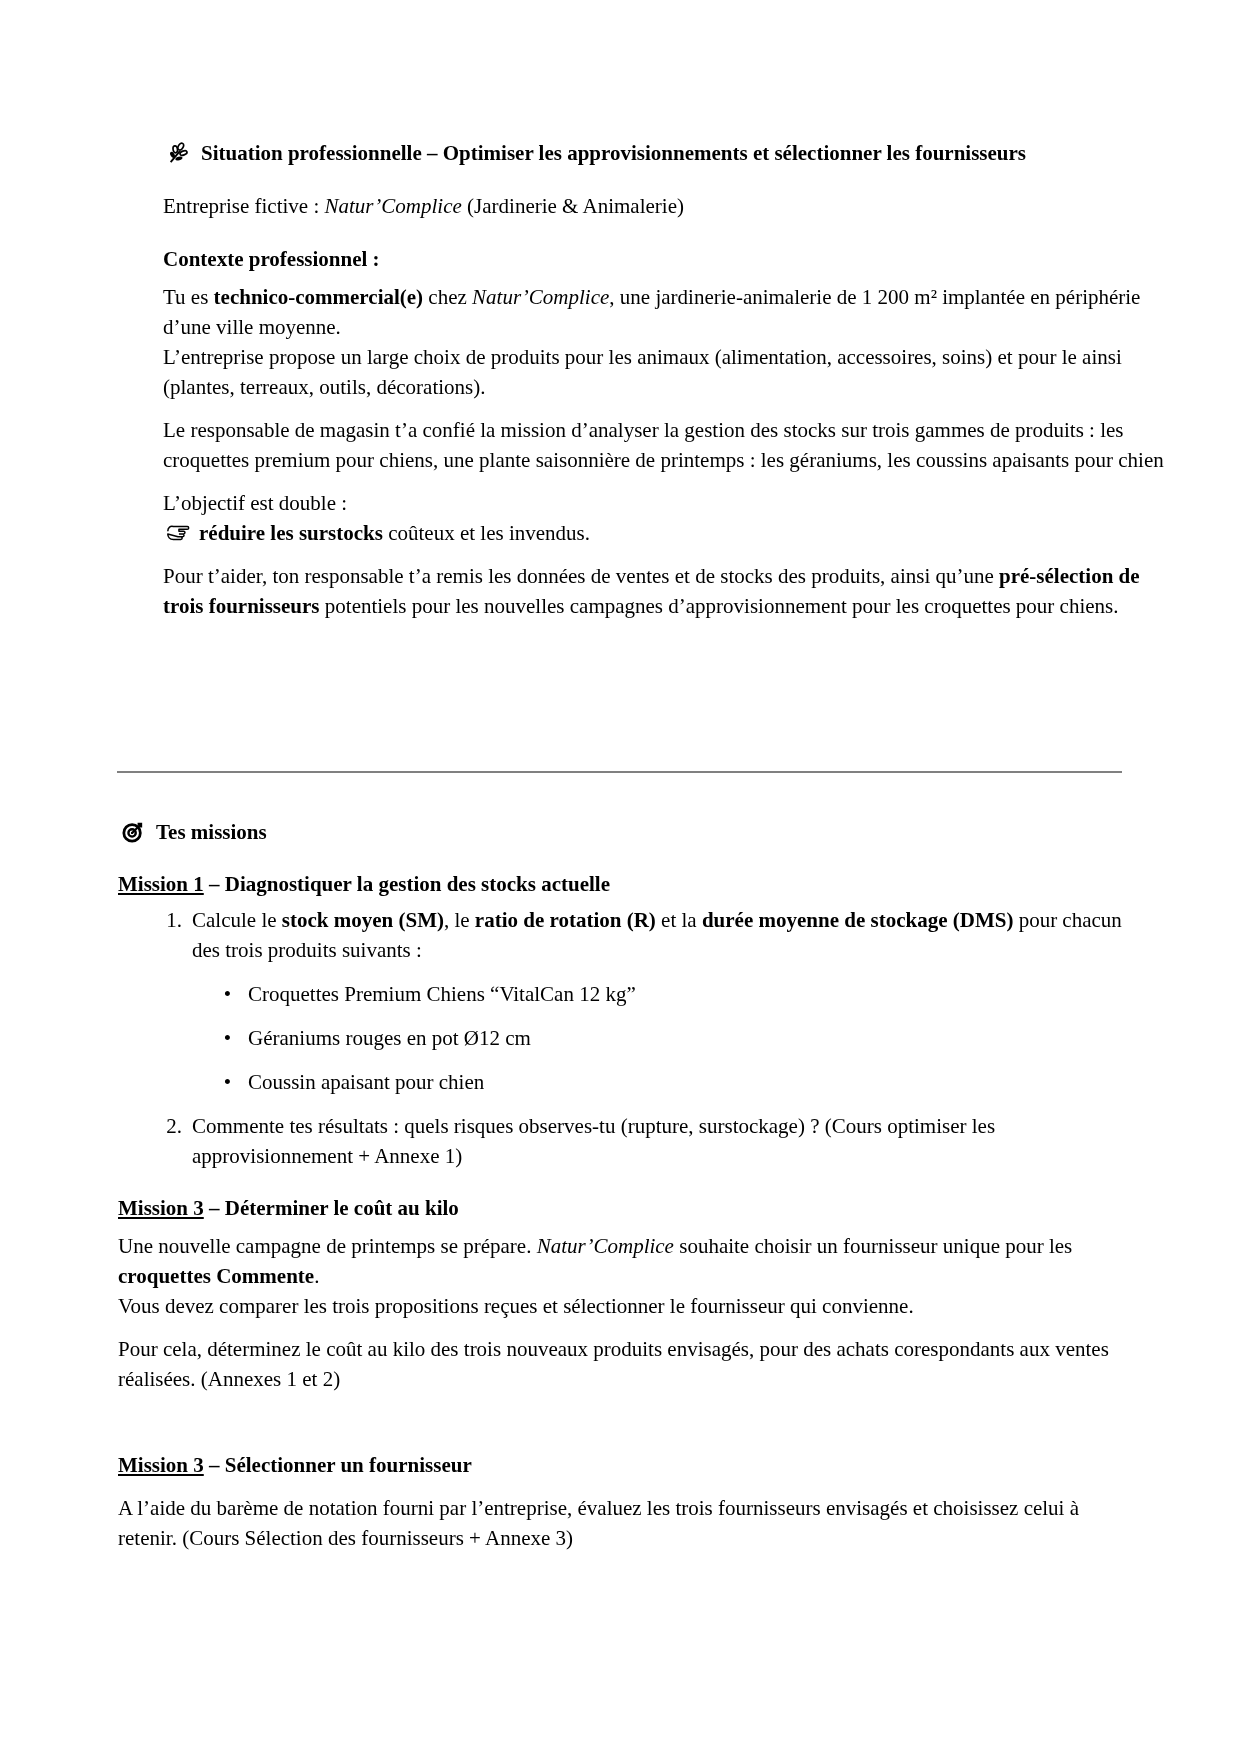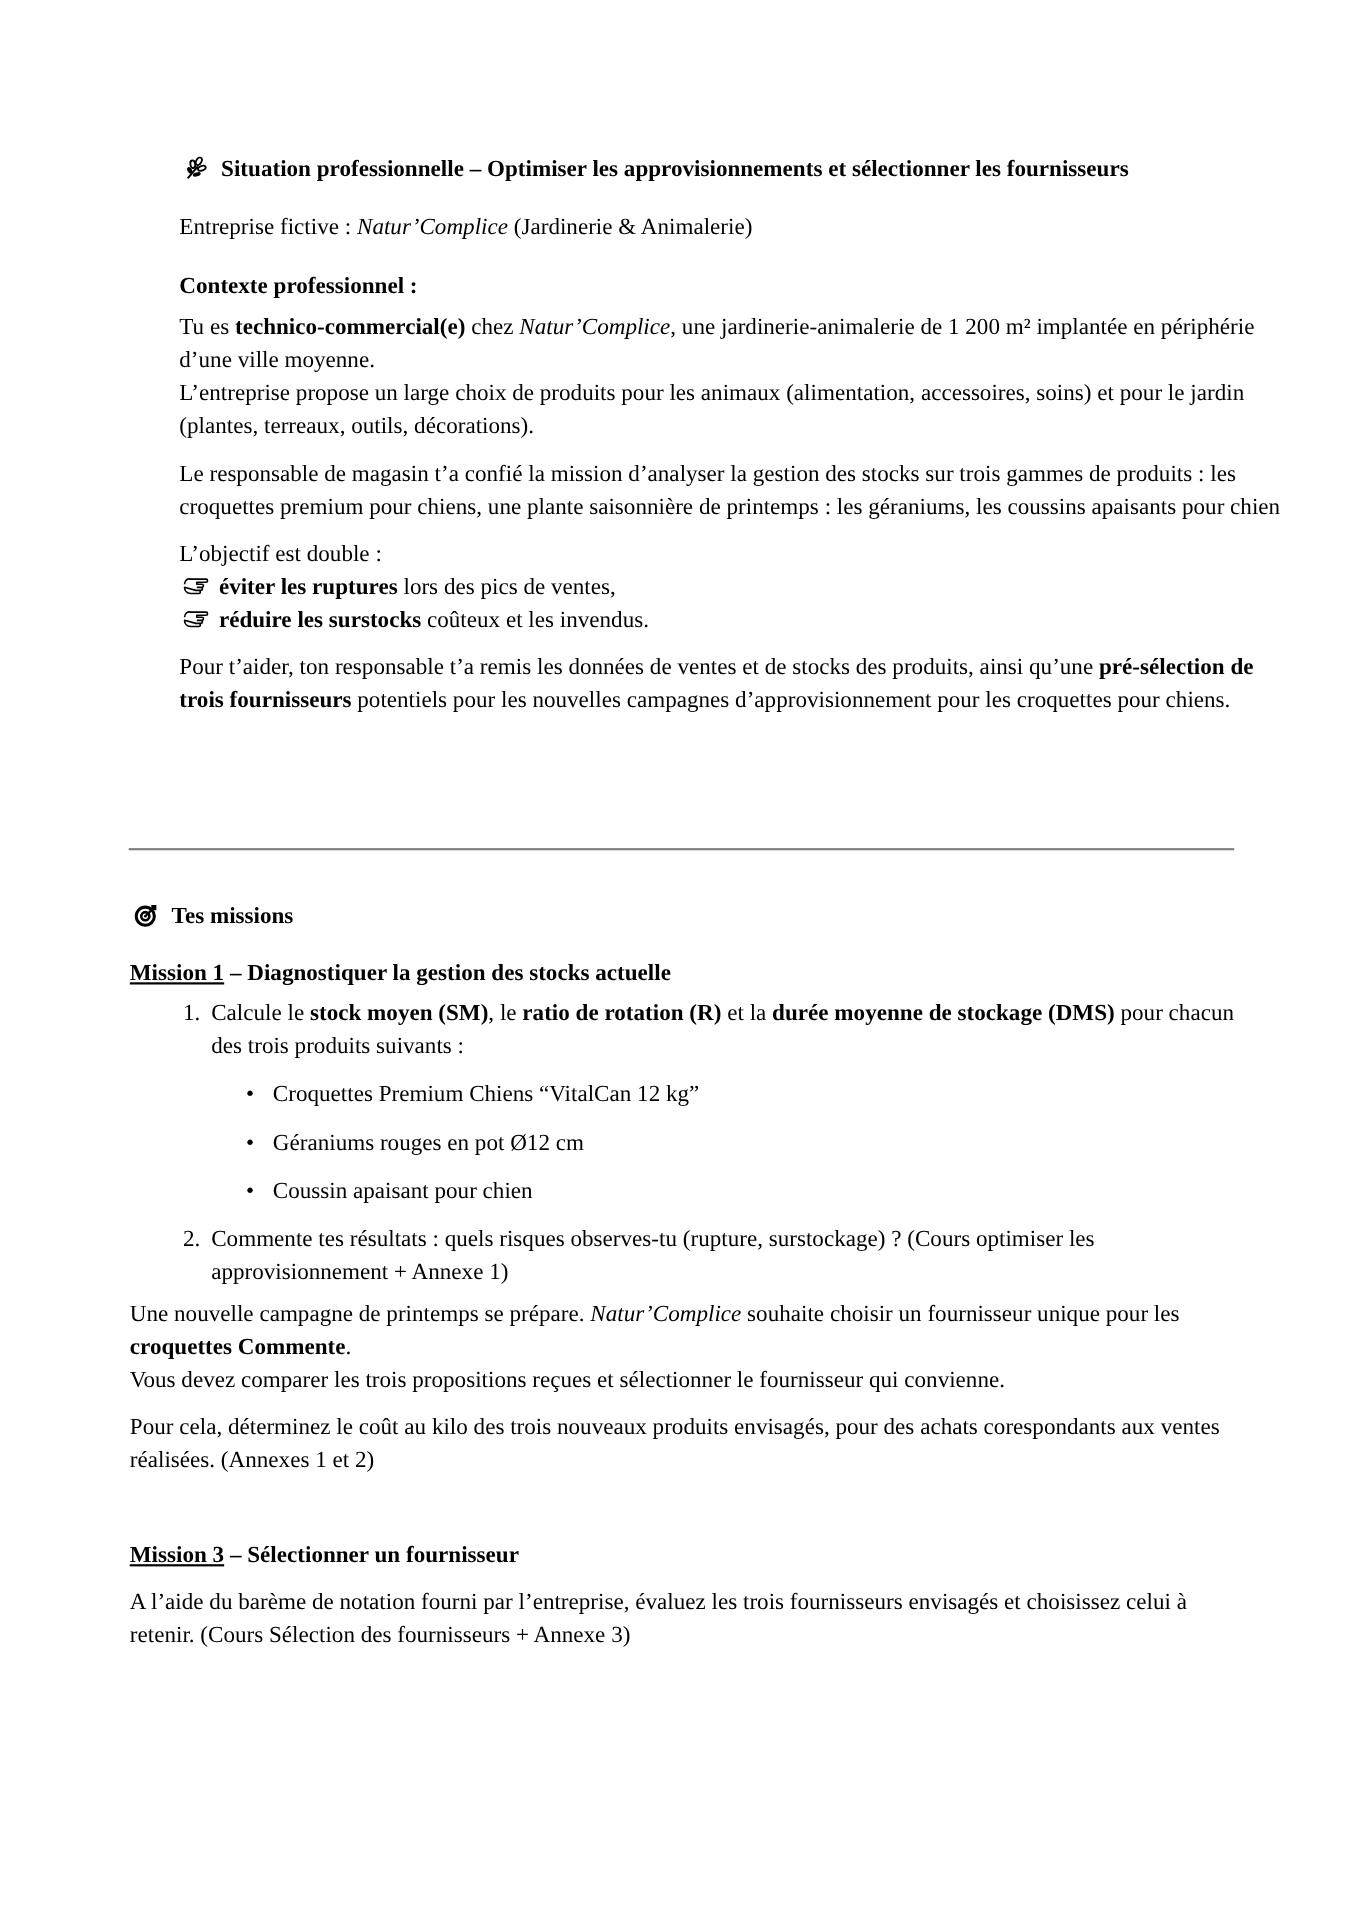--- a/index.html
+++ b/index.html
@@ -126,35 +126,27 @@
   </p>
 
   <p class="company">
     <span>Entreprise fictive : </span><i>Natur’Complice</i><span> (Jardinerie &amp; Animalerie)</span>
   </p>
 
   <p class="context-label">Contexte professionnel :</p>
 
   <p class="para">
     <span>Tu es </span><b>technico-commercial(e)</b><span> chez </span><i>Natur’Complice</i><span>, une jardinerie-animalerie de 1 200 m² implantée en périphérie d’une ville moyenne.</span><br>
-    <span>L’entreprise propose un large choix de produits pour les animaux (alimentation, accessoires, soins) et pour le jardin (plantes, terreaux, outils, décorations).</span>
+    <span>L’entreprise propose un large choix de produits pour les animaux (alimentation, accessoires, soins) et pour le ainsi (plantes, terreaux, outils, décorations).</span>
   </p>
 
   <p class="para2">Le responsable de magasin t’a confié la mission d’analyser la gestion des stocks sur trois gammes de produits : les croquettes premium pour chiens, une plante saisonnière de printemps : les géraniums, les coussins apaisants pour chien</p>
 
   <div class="para2">
     <p>L’objectif est double :</p>
-    <p class="hand-line">
-      <span class="hand">
-        <svg viewBox="0 0 28 22" width="26" height="22">
-          <path d="M3 9 C3 5 6 3 9 4 L24 4 C26 4 26 7 24 7 L15 7 L15 9 L20 9 C22 9 22 12 20 12 L15 12 M15 12 L19 12 C21 12 21 15 19 15 L14 15 M14 15 L17 15 C19 15 19 18 17 18 L9 18 C5 18 3 15 3 12 Z" fill="none" stroke="#000" stroke-width="1.6" stroke-linejoin="round"></path>
-        </svg>
-      </span>
-      <span><b>éviter les ruptures</b><span> lors des pics de ventes,</span></span>
-    </p>
     <p class="hand-line">
       <span class="hand">
         <svg viewBox="0 0 28 22" width="26" height="22">
           <path d="M3 9 C3 5 6 3 9 4 L24 4 C26 4 26 7 24 7 L15 7 L15 9 L20 9 C22 9 22 12 20 12 L15 12 M15 12 L19 12 C21 12 21 15 19 15 L14 15 M14 15 L17 15 C19 15 19 18 17 18 L9 18 C5 18 3 15 3 12 Z" fill="none" stroke="#000" stroke-width="1.6" stroke-linejoin="round"></path>
         </svg>
       </span>
       <span><b>réduire les surstocks</b><span> coûteux et les invendus.</span></span>
     </p>
   </div>
 
@@ -207,20 +199,23 @@
       </div>
     </div>
     <div class="ol-item gap-s">
       <span class="ol-num">2.</span>
       <div class="ol-text">
         <p>Commente tes résultats : quels risques observes-tu (rupture, surstockage) ? (Cours optimiser les approvisionnement + Annexe 1)</p>
       </div>
     </div>
   </div>
 
+  <p class="mission-head gap-m">
+    <span class="ul">Mission 3</span><span> – Déterminer le coût au kilo</span>
+  </p>
   <p class="para">
     <span>Une nouvelle campagne de printemps se prépare. </span><i>Natur’Complice</i><span> souhaite choisir un fournisseur unique pour les </span><b>croquettes Commente</b><span>.</span><br>
     <span>Vous devez comparer les trois propositions reçues et sélectionner le fournisseur qui convienne.</span>
   </p>
   <p class="para2">Pour cela, déterminez le coût au kilo des trois nouveaux produits envisagés, pour des achats corespondants aux ventes réalisées. (Annexes 1 et 2)</p>
 
   <p class="mission-head gap-l">
     <span class="ul">Mission 3</span><span> – Sélectionner un fournisseur</span>
   </p>
   <p class="para2">A l’aide du barème de notation fourni par l’entreprise, évaluez les trois fournisseurs envisagés et choisissez celui à retenir. (Cours Sélection des fournisseurs + Annexe 3)</p>

